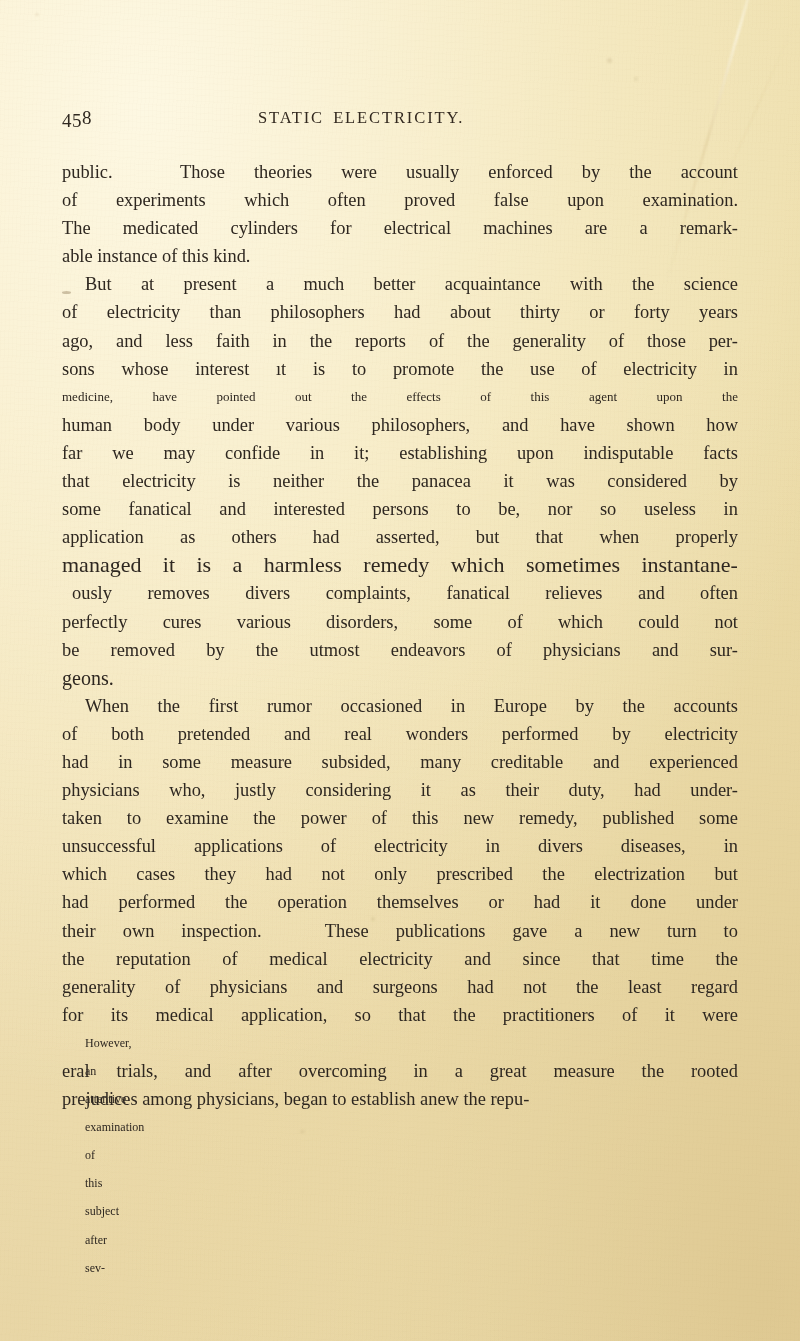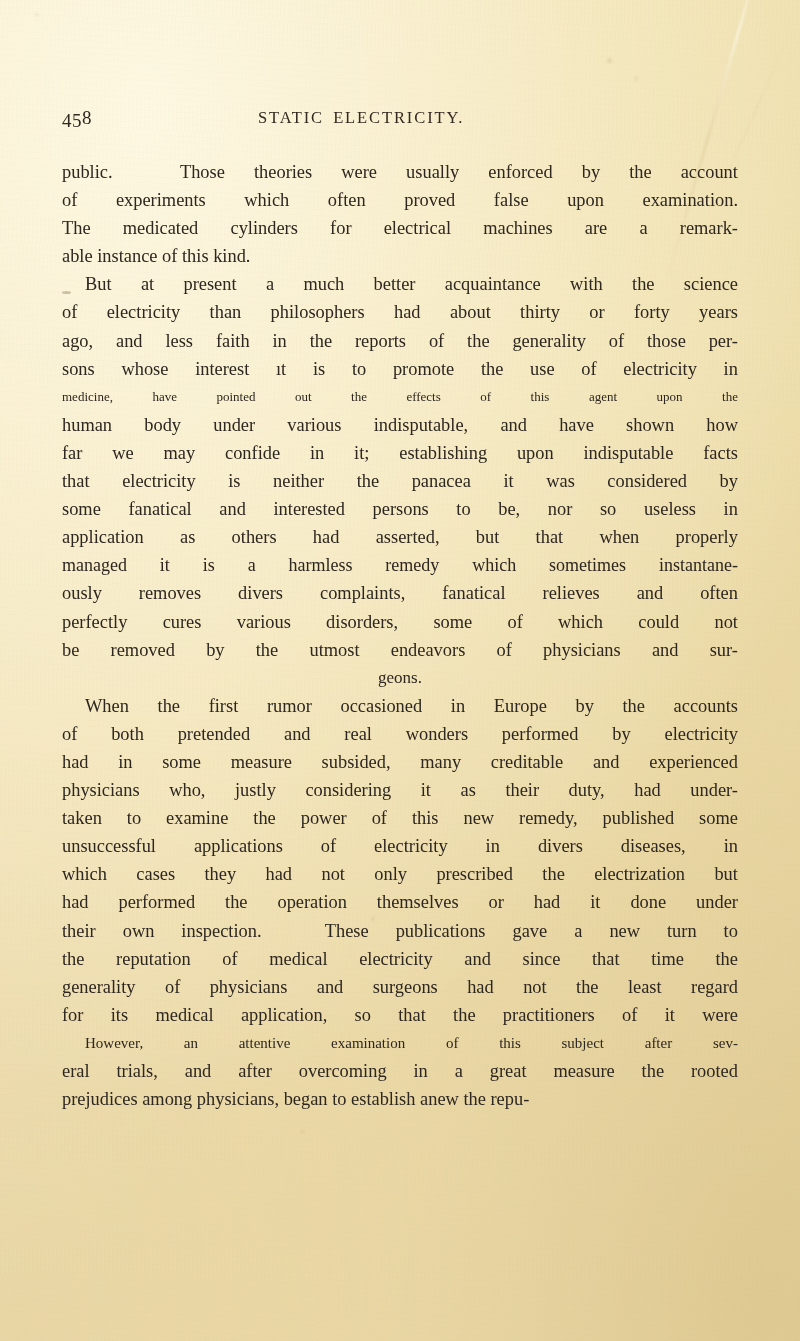--- a/index.html
+++ b/index.html
@@ -162,46 +162,46 @@
           <div class="ln" style="font-size: 18.4px; color: rgb(46, 39, 32);"><span>of</span><span>experiments</span><span>which</span><span>often</span><span>proved</span><span>false</span><span>upon</span><span>examination.</span></div>
           <div class="ln" style="font-size: 18.4px; color: rgb(46, 39, 32);"><span>The</span><span>medicated</span><span>cylinders</span><span>for</span><span>electrical</span><span>machines</span><span>are</span><span>a</span><span>remark-</span></div>
           <div class="ln last" style="font-size: 18.4px; color: rgb(46, 39, 32);"><span>able instance of this kind.</span></div>
         </div>
         <div class="para">
           <div class="ln indent" style="font-size: 18.4px; color: rgb(46, 39, 32);"><span>But</span><span>at</span><span>present</span><span>a</span><span>much</span><span>better</span><span>acquaintance</span><span>with</span><span>the</span><span>science</span></div>
           <div class="ln" style="font-size: 18.4px; color: rgb(46, 39, 32);"><span>of</span><span>electricity</span><span>than</span><span>philosophers</span><span>had</span><span>about</span><span>thirty</span><span>or</span><span>forty</span><span>years</span></div>
           <div class="ln" style="font-size: 18.4px; color: rgb(46, 39, 32);"><span>ago,</span><span>and</span><span>less</span><span>faith</span><span>in</span><span>the</span><span>reports</span><span>of</span><span>the</span><span>generality</span><span>of</span><span>those</span><span>per-</span></div>
           <div class="ln" style="font-size: 18.4px; color: rgb(46, 39, 32); text-align: center;"><span>sons</span><span>whose</span><span>interest</span><span>ıt</span><span>is</span><span>to</span><span>promote</span><span>the</span><span>use</span><span>of</span><span>electricity</span><span>in</span></div>
           <div class="ln" style="font-size: 13px; color: rgb(46, 39, 32);"><span>medicine,</span><span>have</span><span>pointed</span><span>out</span><span>the</span><span>effects</span><span>of</span><span>this</span><span>agent</span><span>upon</span><span>the</span></div>
-          <div class="ln" style="font-size: 18.4px; color: rgb(46, 39, 32);"><span>human</span><span>body</span><span>under</span><span>various</span><span>indisputable,</span><span>and</span><span>have</span><span>shown</span><span>how</span></div>
+          <div class="ln" style="font-size: 18.4px; color: rgb(46, 39, 32);"><span>human</span><span>body</span><span>under</span><span>various</span><span>philosophers,</span><span>and</span><span>have</span><span>shown</span><span>how</span></div>
           <div class="ln" style="font-size: 18.4px; color: rgb(46, 39, 32);"><span>far</span><span>we</span><span>may</span><span>confide</span><span>in</span><span>it;</span><span>establishing</span><span>upon</span><span>indisputable</span><span>facts</span></div>
           <div class="ln" style="font-size: 18.4px; color: rgb(46, 39, 32);"><span>that</span><span>electricity</span><span>is</span><span>neither</span><span>the</span><span>panacea</span><span>it</span><span>was</span><span>considered</span><span>by</span></div>
           <div class="ln" style="font-size: 18.4px; color: rgb(46, 39, 32);"><span>some</span><span>fanatical</span><span>and</span><span>interested</span><span>persons</span><span>to</span><span>be,</span><span>nor</span><span>so</span><span>useless</span><span>in</span></div>
           <div class="ln" style="font-size: 18.4px; color: rgb(46, 39, 32);"><span>application</span><span>as</span><span>others</span><span>had</span><span>asserted,</span><span>but</span><span>that</span><span>when</span><span>properly</span></div>
-          <div class="ln" style="font-size: 18px; color: rgb(46, 39, 32); gap: 6px;"><span>managed</span><span>it</span><span>is</span><span>a</span><span>harmless</span><span>remedy</span><span>which</span><span>sometimes</span><span>instantane-</span></div>
-          <div class="ln" style="font-size: 18.4px; color: rgb(46, 39, 32);"><span>ously</span><span>removes</span><span>divers</span><span>complaints,</span><span>fanatical</span><span>relieves</span><span>and</span><span>often</span></div>
+          <div class="ln" style="font-size: 22px; color: rgb(46, 39, 32); gap: 6px;"><span>managed</span><span>it</span><span>is</span><span>a</span><span>harmless</span><span>remedy</span><span>which</span><span>sometimes</span><span>instantane-</span></div>
+          <div class="ln" style="font-size: 18.4px; color: rgb(46, 39, 32); margin-left: 10px;"><span>ously</span><span>removes</span><span>divers</span><span>complaints,</span><span>fanatical</span><span>relieves</span><span>and</span><span>often</span></div>
           <div class="ln" style="font-size: 18.4px; color: rgb(46, 39, 32);"><span>perfectly</span><span>cures</span><span>various</span><span>disorders,</span><span>some</span><span>of</span><span>which</span><span>could</span><span>not</span></div>
           <div class="ln" style="font-size: 18.4px; color: rgb(46, 39, 32);"><span>be</span><span>removed</span><span>by</span><span>the</span><span>utmost</span><span>endeavors</span><span>of</span><span>physicians</span><span>and</span><span>sur-</span></div>
-          <div class="ln last" style="font-size: 17px; color: rgb(46, 39, 32); justify-content: center;"><span>geons.</span></div>
+          <div class="ln last" style="font-size: 20px; color: rgb(46, 39, 32);"><span>geons.</span></div>
         </div>
         <div class="para">
           <div class="ln indent" style="font-size: 18.4px; color: rgb(46, 39, 32);"><span>When</span><span>the</span><span>first</span><span>rumor</span><span>occasioned</span><span>in</span><span>Europe</span><span>by</span><span>the</span><span>accounts</span></div>
           <div class="ln" style="font-size: 18.4px; color: rgb(46, 39, 32);"><span>of</span><span>both</span><span>pretended</span><span>and</span><span>real</span><span>wonders</span><span>performed</span><span>by</span><span>electricity</span></div>
           <div class="ln" style="font-size: 18.4px; color: rgb(46, 39, 32);"><span>had</span><span>in</span><span>some</span><span>measure</span><span>subsided,</span><span>many</span><span>creditable</span><span>and</span><span>experienced</span></div>
           <div class="ln" style="font-size: 18.4px; color: rgb(46, 39, 32);"><span>physicians</span><span>who,</span><span>justly</span><span>considering</span><span>it</span><span>as</span><span>their</span><span>duty,</span><span>had</span><span>under-</span></div>
           <div class="ln" style="font-size: 18.4px; color: rgb(46, 39, 32);"><span>taken</span><span>to</span><span>examine</span><span>the</span><span>power</span><span>of</span><span>this</span><span>new</span><span>remedy,</span><span>published</span><span>some</span></div>
           <div class="ln" style="font-size: 18.4px; color: rgb(46, 39, 32);"><span>unsuccessful</span><span>applications</span><span>of</span><span>electricity</span><span>in</span><span>divers</span><span>diseases,</span><span>in</span></div>
           <div class="ln" style="font-size: 18.4px; color: rgb(46, 39, 32);"><span>which</span><span>cases</span><span>they</span><span>had</span><span>not</span><span>only</span><span>prescribed</span><span>the</span><span>electrization</span><span>but</span></div>
           <div class="ln" style="font-size: 18.4px; color: rgb(46, 39, 32);"><span>had</span><span>performed</span><span>the</span><span>operation</span><span>themselves</span><span>or</span><span>had</span><span>it</span><span>done</span><span>under</span></div>
           <div class="ln" style="font-size: 18.4px; color: rgb(46, 39, 32);"><span>their</span><span>own</span><span>inspection.</span><span>  </span><span>These</span><span>publications</span><span>gave</span><span>a</span><span>new</span><span>turn</span><span>to</span></div>
           <div class="ln" style="font-size: 18.4px; color: rgb(46, 39, 32);"><span>the</span><span>reputation</span><span>of</span><span>medical</span><span>electricity</span><span>and</span><span>since</span><span>that</span><span>time</span><span>the</span></div>
           <div class="ln" style="font-size: 18.4px; color: rgb(46, 39, 32);"><span>generality</span><span>of</span><span>physicians</span><span>and</span><span>surgeons</span><span>had</span><span>not</span><span>the</span><span>least</span><span>regard</span></div>
           <div class="ln" style="font-size: 18.4px; color: rgb(46, 39, 32);"><span>for</span><span>its</span><span>medical</span><span>application,</span><span>so</span><span>that</span><span>the</span><span>practitioners</span><span>of</span><span>it</span><span>were</span></div>
         </div>
         <div class="para">
-          <div class="ln indent" style="font-size: 15px; color: rgb(46, 39, 32);"><span>However,</span><span>an</span><span>attentive</span><span>examination</span><span>of</span><span>this</span><span>subject</span><span>after</span><span>sev-</span></div>
+          <div class="ln indent" style="font-size: 12px; color: rgb(46, 39, 32); flex-direction: column;"><span>However,</span><span>an</span><span>attentive</span><span>examination</span><span>of</span><span>this</span><span>subject</span><span>after</span><span>sev-</span></div>
           <div class="ln" style="font-size: 18.4px; color: rgb(46, 39, 32);"><span>eral</span><span>trials,</span><span>and</span><span>after</span><span>overcoming</span><span>in</span><span>a</span><span>great</span><span>measure</span><span>the</span><span>rooted</span></div>
           <div class="ln last" style="font-size: 18.4px; color: rgb(46, 39, 32);"><span>prejudices among physicians, began to establish anew the repu-</span></div>
         </div>
       </div>
 
   </div>
 </div>
 
 </body></html>

